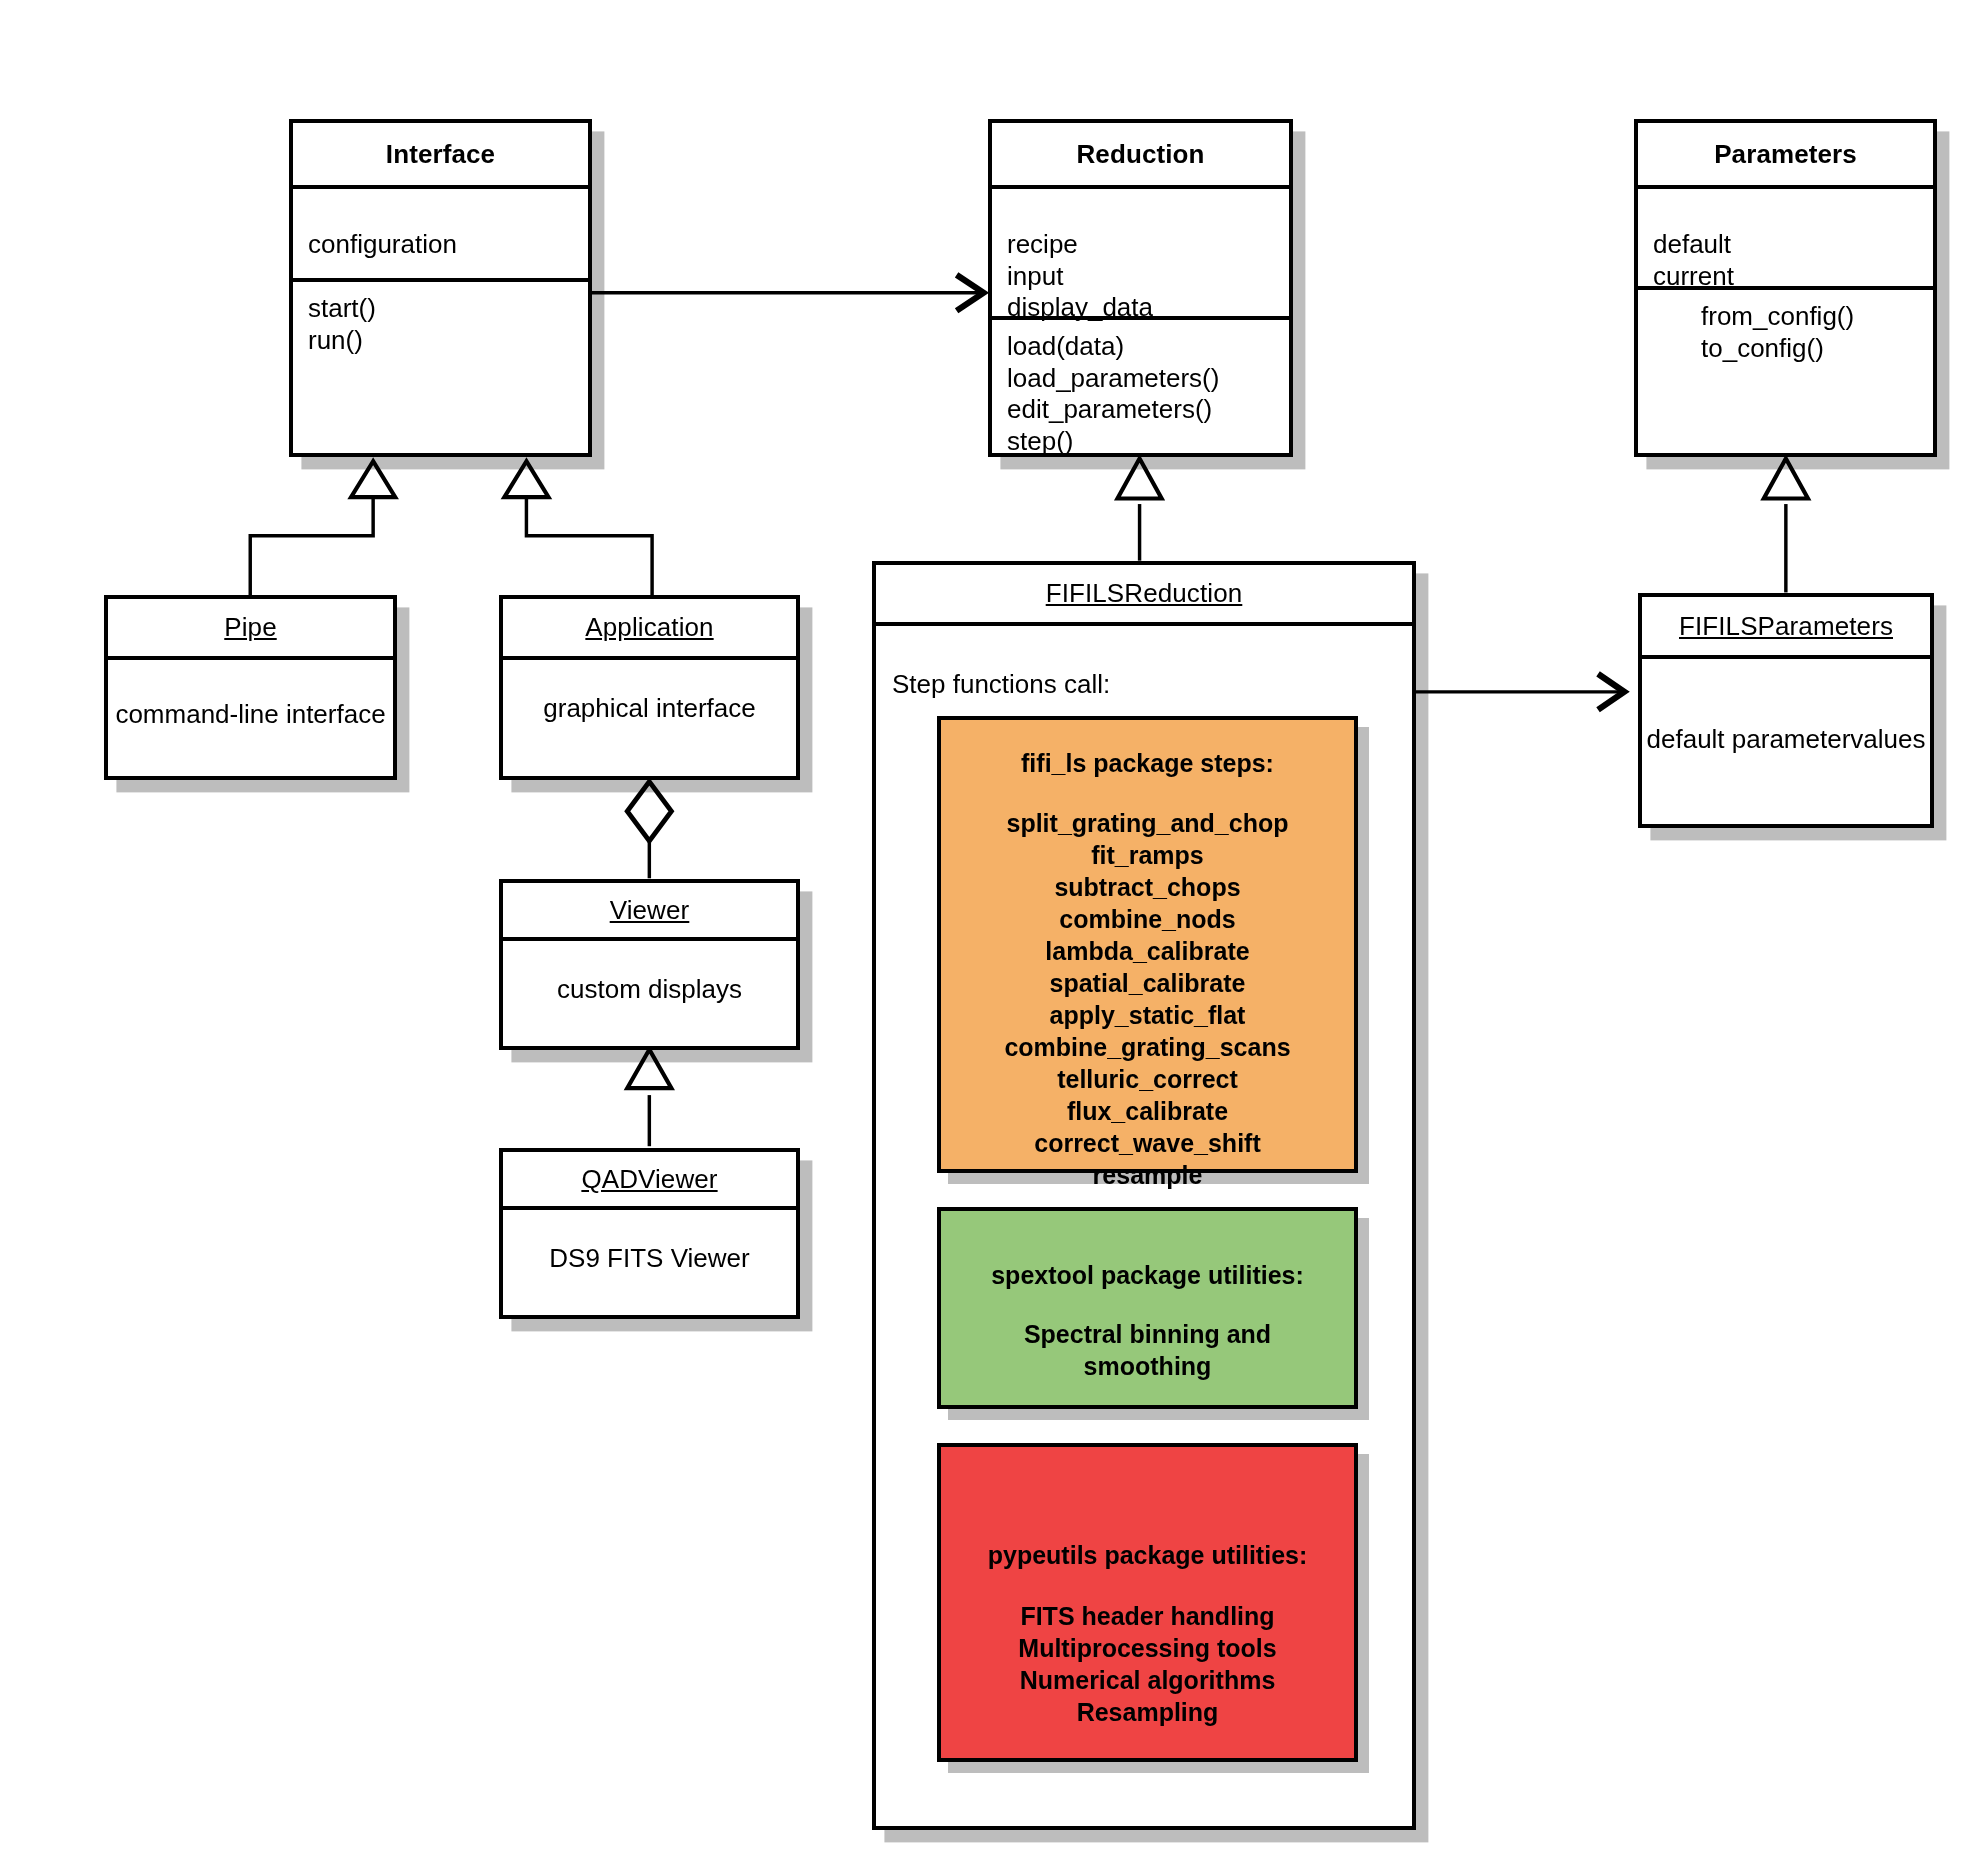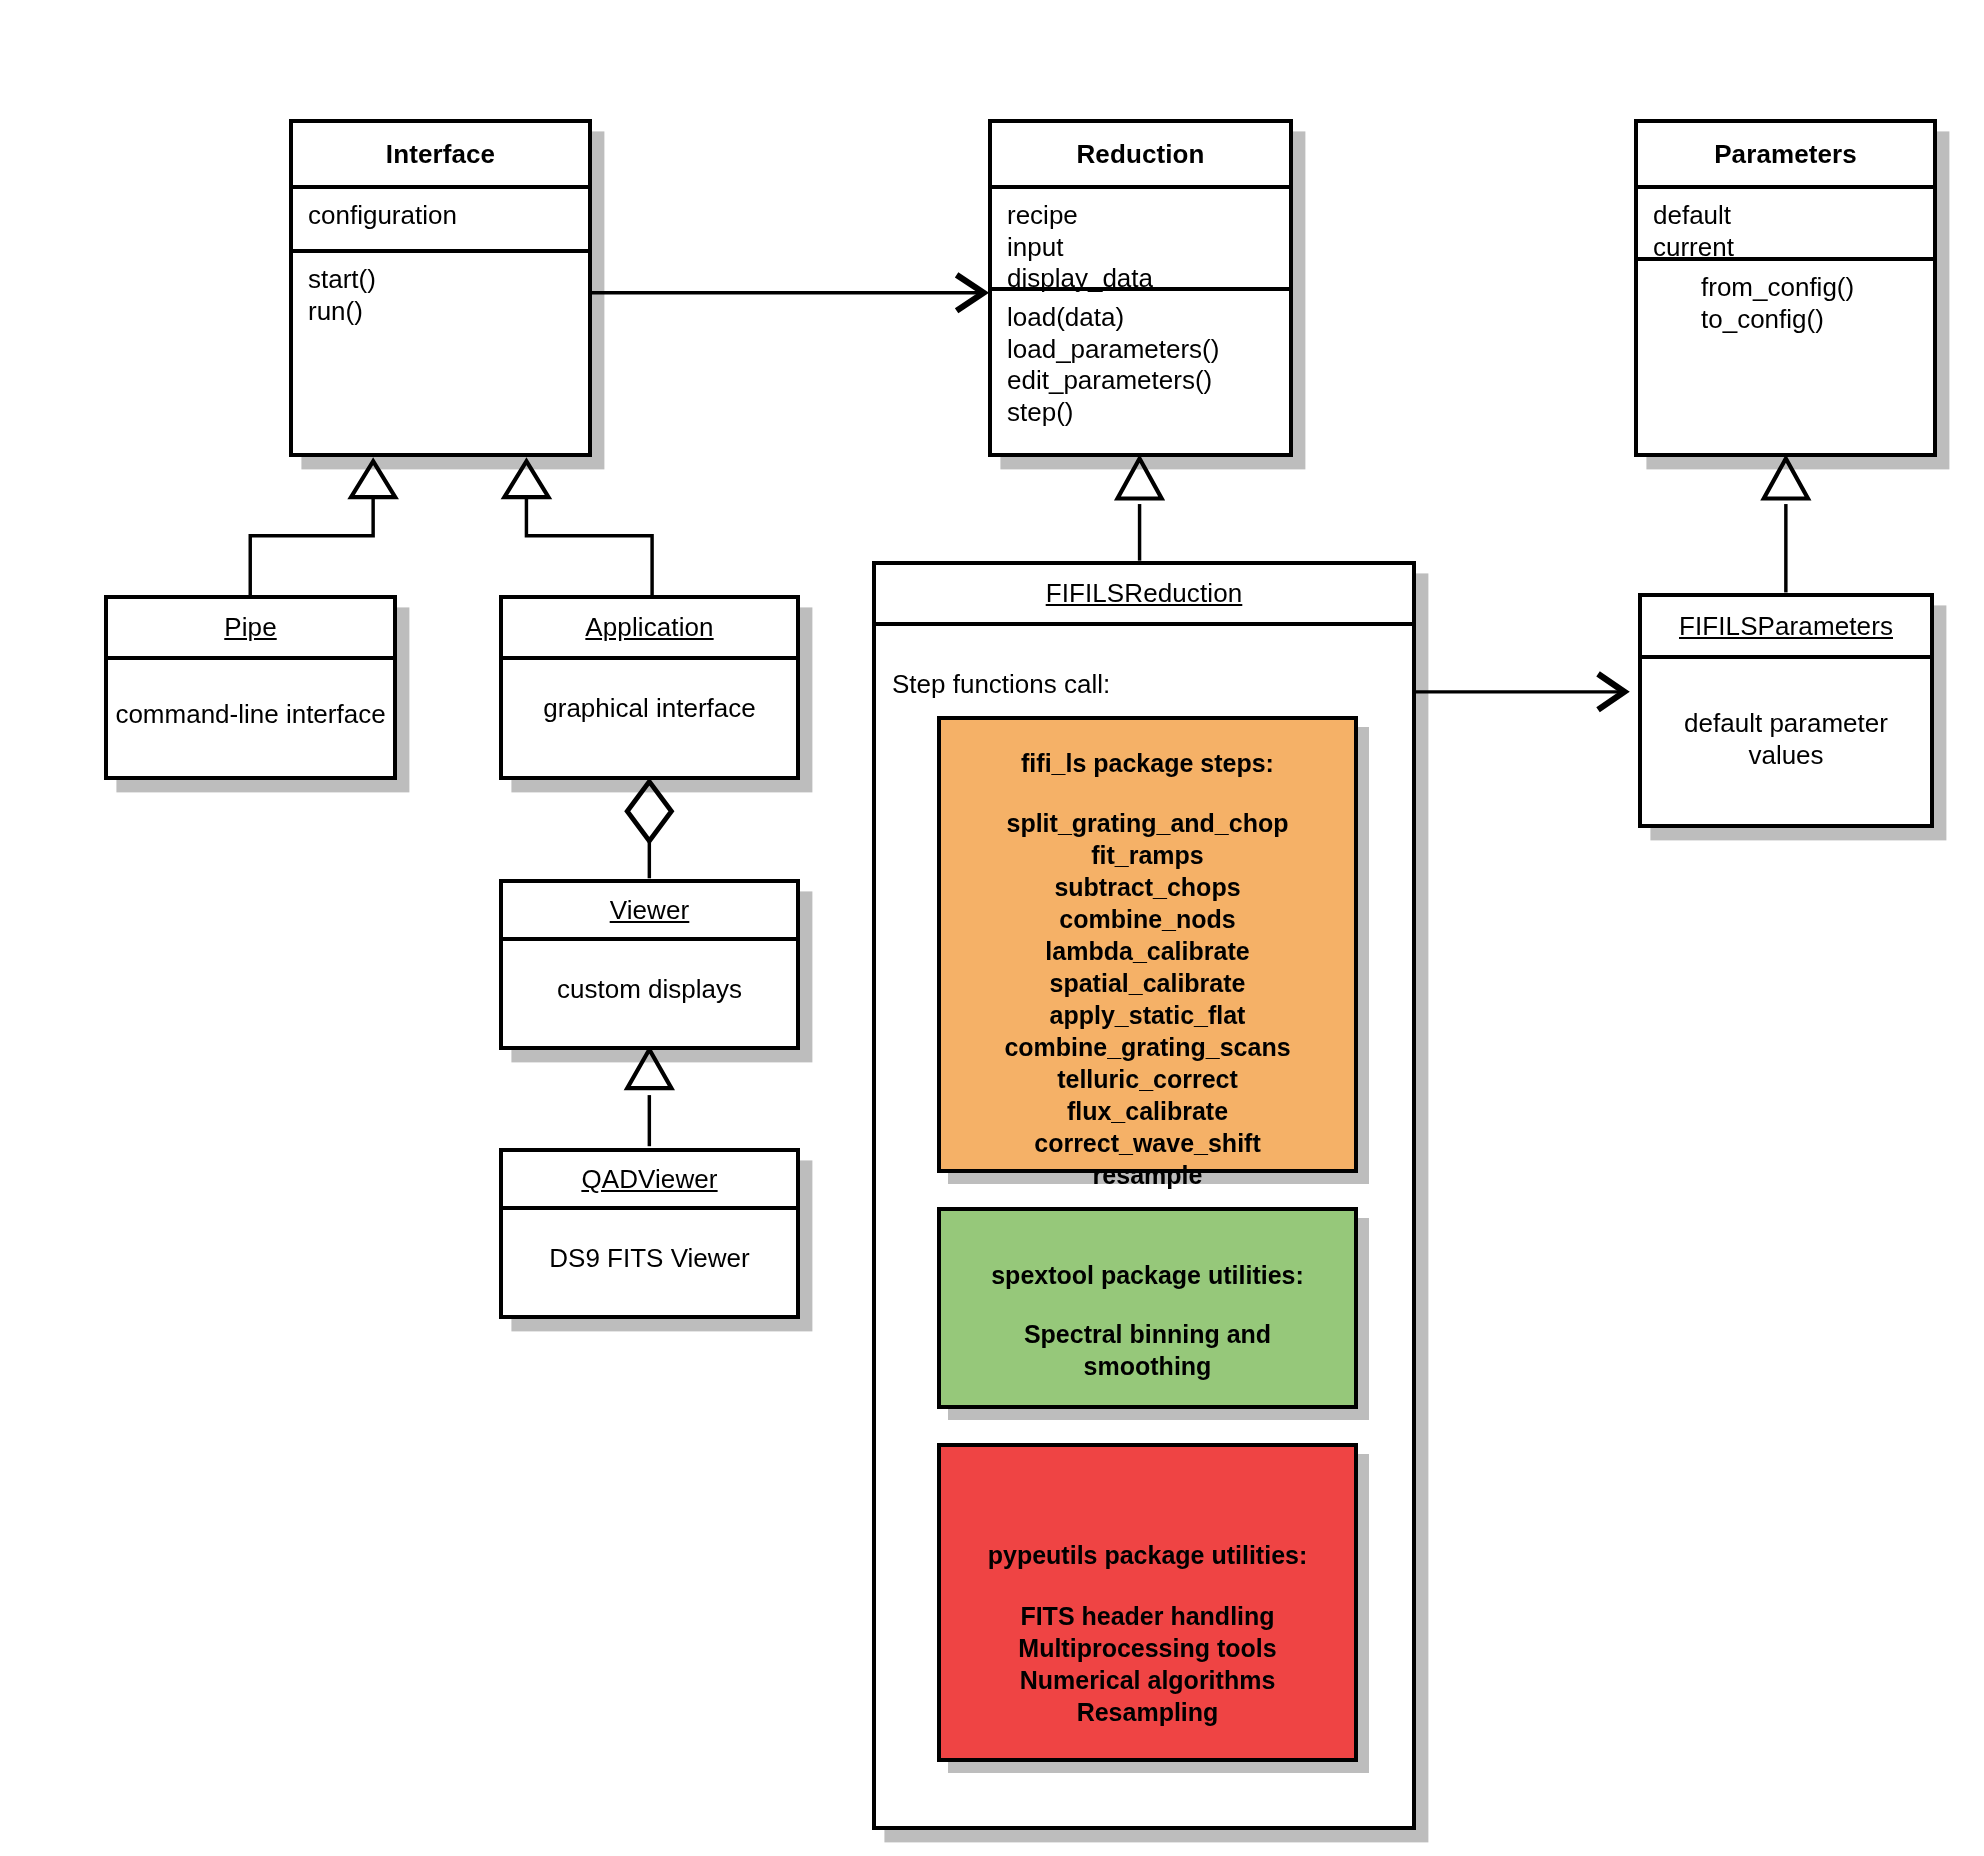--- a/index.html
+++ b/index.html
@@ -38,21 +38,21 @@
   }
   .uml-title.bold { font-weight: bold; }
   .uml-title.underline span { text-decoration: underline; }
   .uml-section {
     box-sizing: border-box;
     padding: 11px 15px;
     font-size: 26px;
     line-height: 1.22;
     color: #000000;
   }
-  .uml-section.divider { border-bottom: 4.1px solid #000000; }
+  .uml-section.divider { border-bottom: 4.1px solid #000000; margin-top: 29px; }
   .uml-section.center {
     display: flex;
     align-items: center;
     justify-content: center;
     text-align: center;
     padding-top: 0;
   }
   .uml-section .row { white-space: nowrap; }
 
   
@@ -265,20 +265,20 @@
       <div class="row">Multiprocessing tools</div>
       <div class="row">Numerical algorithms</div>
       <div class="row">Resampling</div>
     </div>
   </div>
 
   <div class="uml-box" style="left:1638px; top:593px; width:296px; height:235px;">
     <div class="uml-title underline" style="height:62px;">
       <span>FIFILSParameters</span>
     </div>
-    <div class="uml-section center" style="height:173px; flex-direction:column;">
+    <div class="uml-section center" style="height:173px; flex-direction:row;">
       <div class="row">default parameter</div>
       <div class="row">values</div>
     </div>
   </div>
 
 </div>
 
 
 </body></html>

